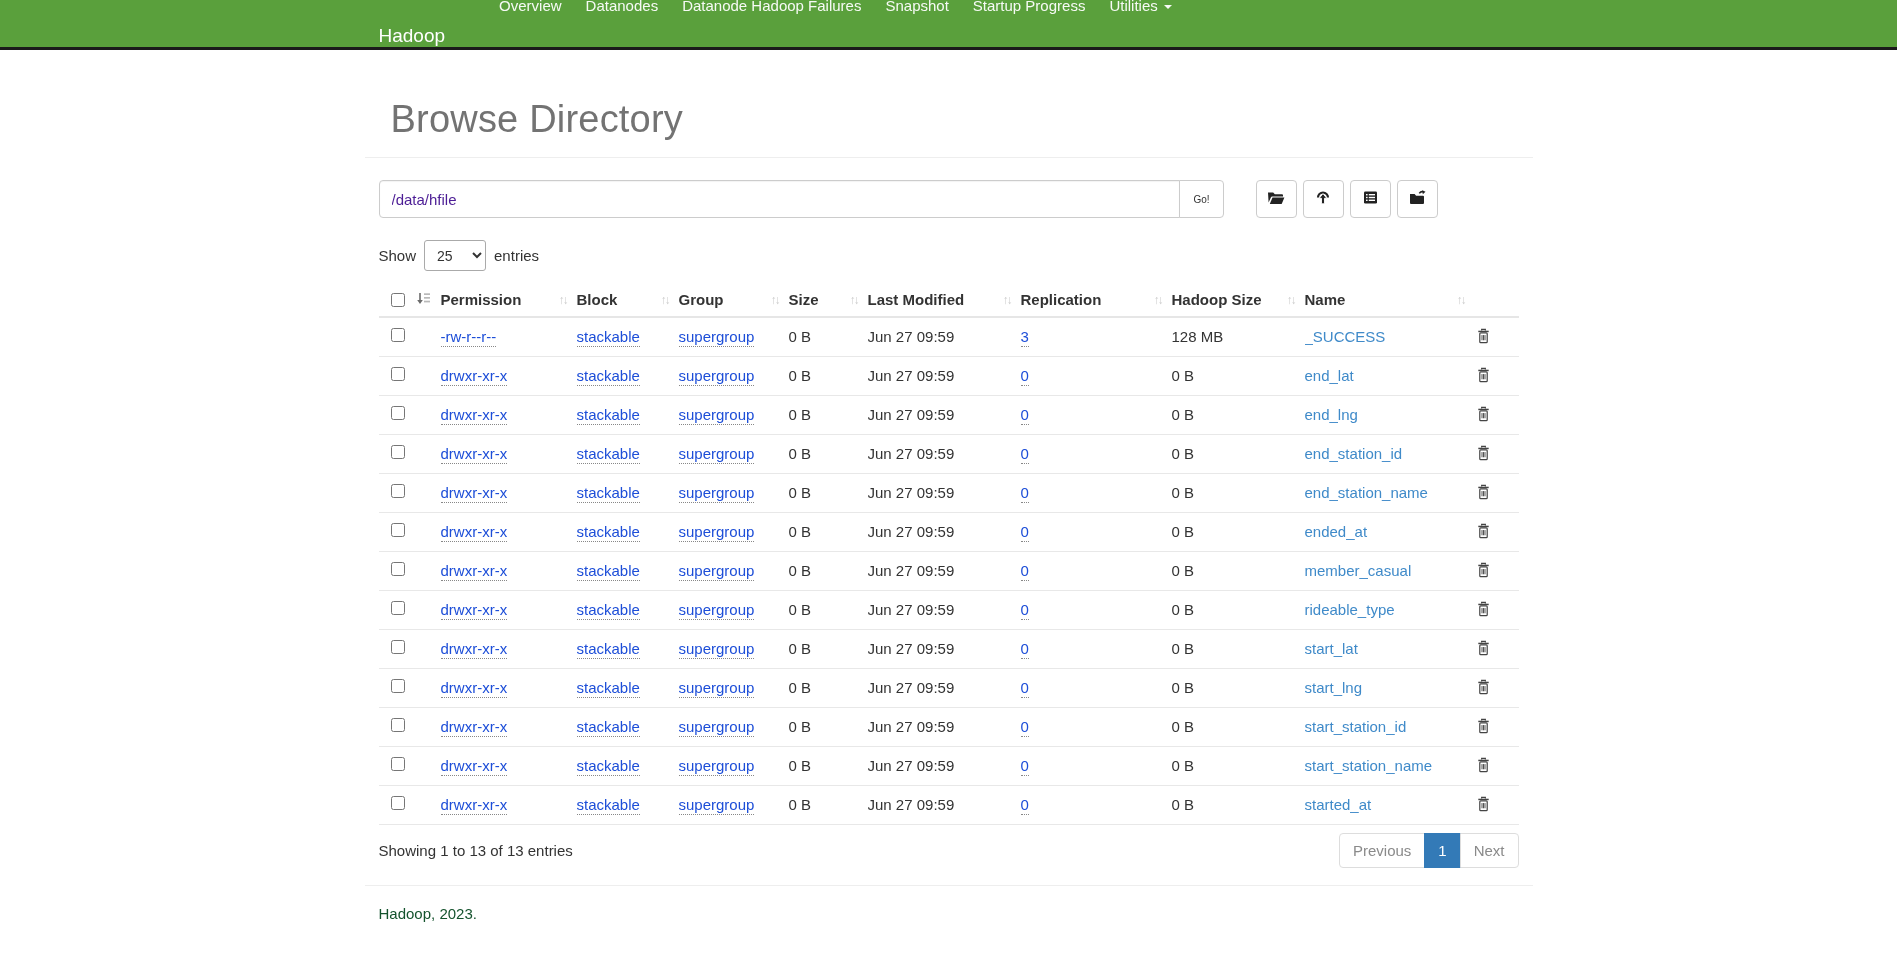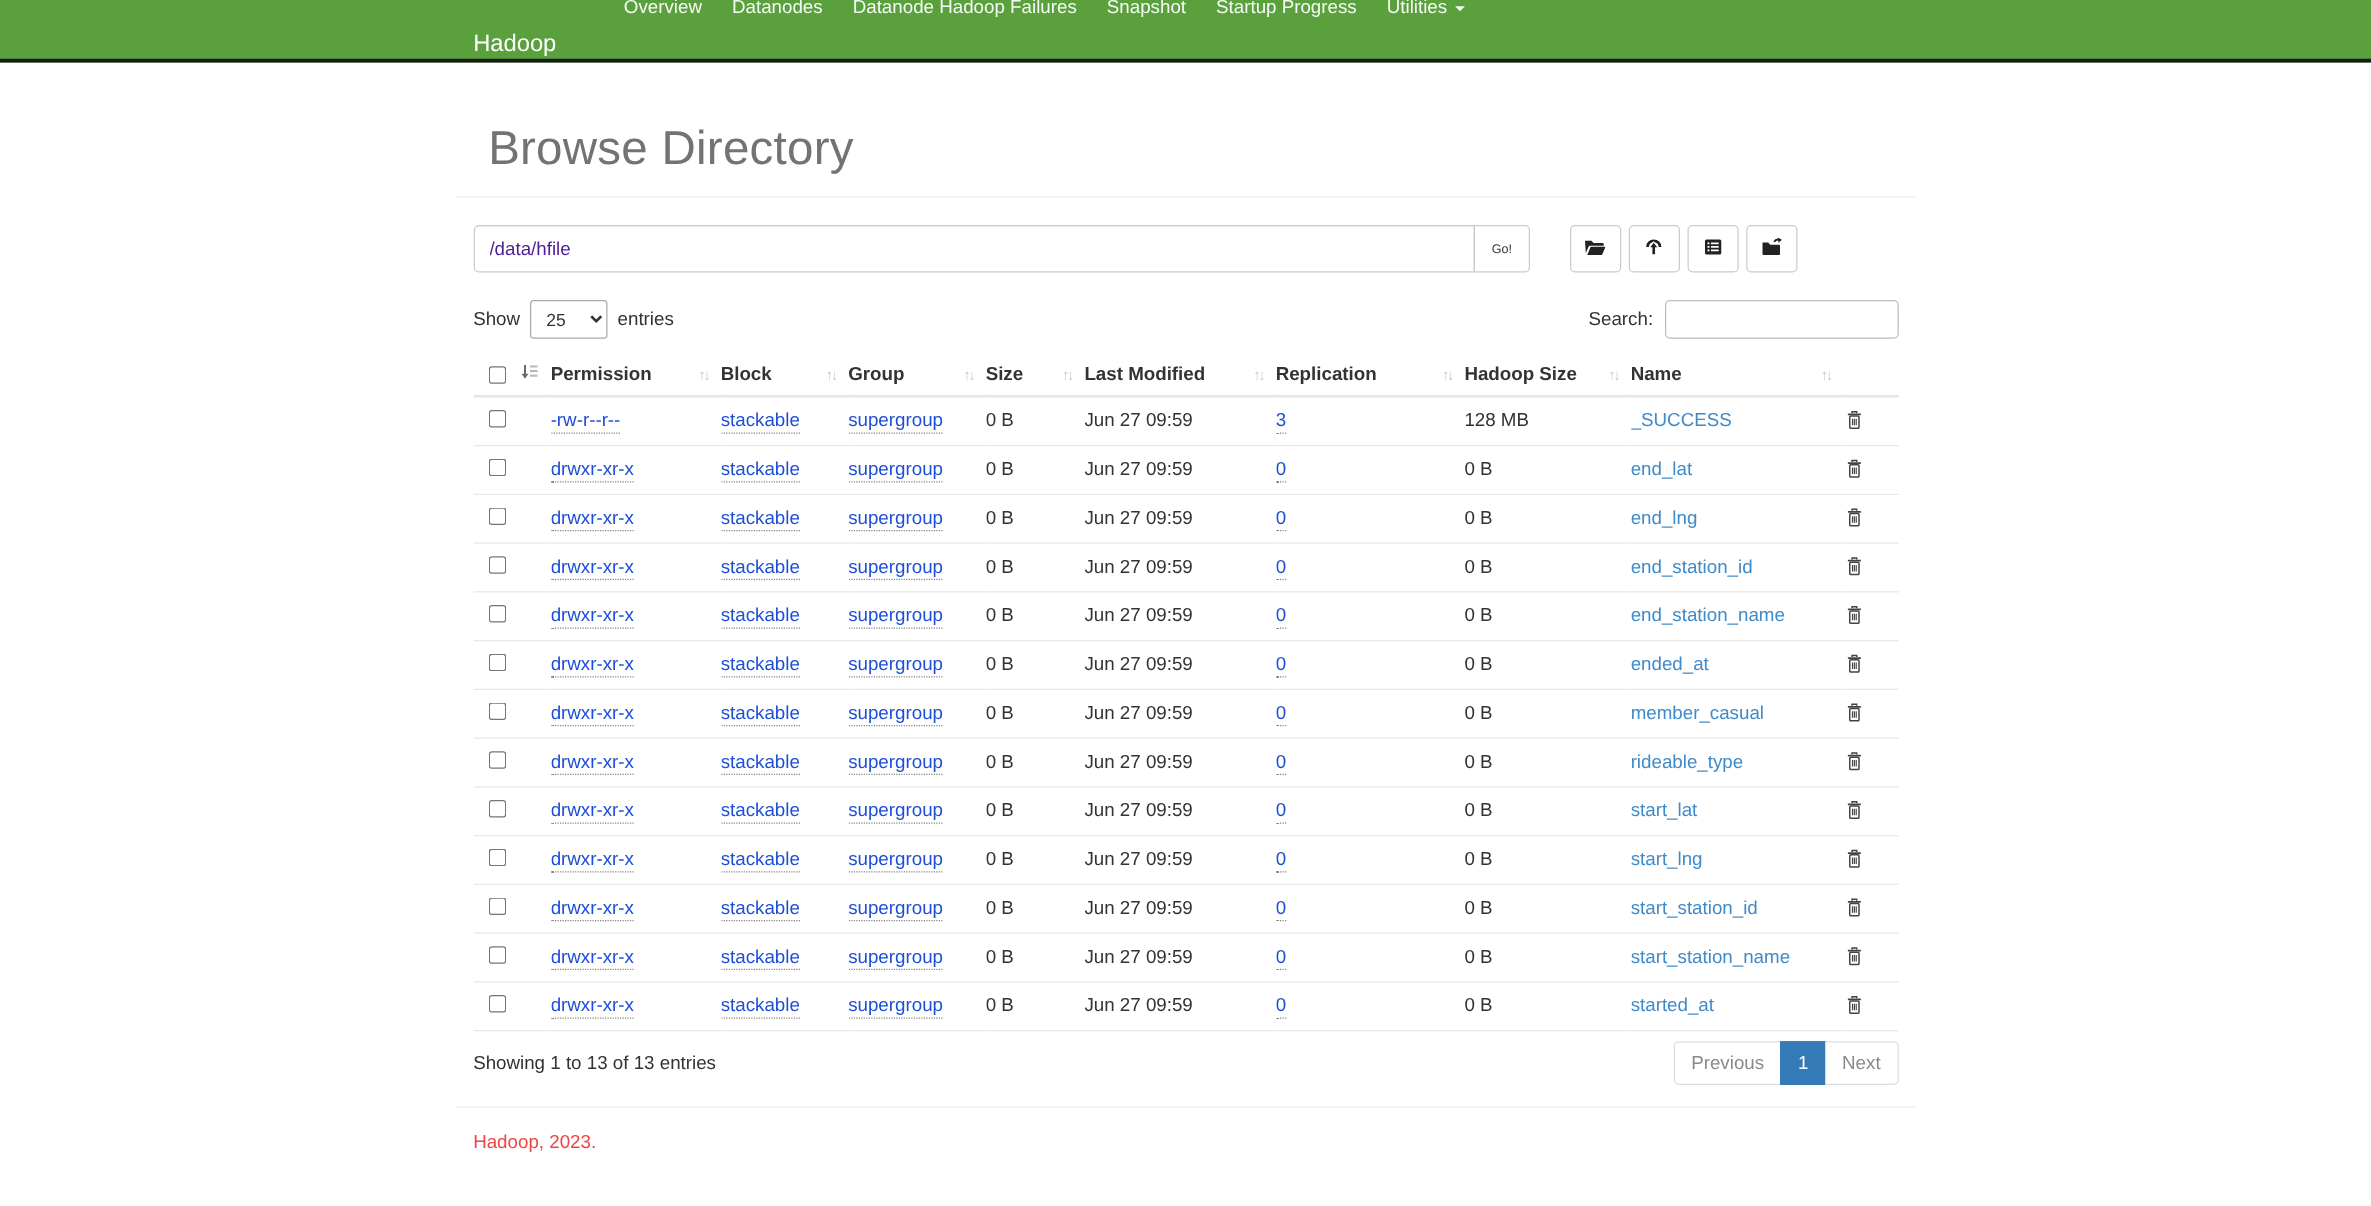--- a/index.html
+++ b/index.html
@@ -104,21 +104,21 @@
   .pagination{display:flex;list-style:none;margin:0;padding:0;}
   .page-item{
     display:block;padding:8px 13px;border:1px solid #ddd;margin-left:-1px;
     background:#fff;color:#8a8a8a;text-decoration:none;font-size:15px;
   }
   .page-item.first{border-radius:4px 0 0 4px;margin-left:0;}
   .page-item.last{border-radius:0 4px 4px 0;}
   .page-item.active{background:var(--active-page-bg);border-color:var(--active-page-bg);color:#fff;}
   
   hr.footer-rule{border:0;border-top:1px solid #eee;margin:17px -14px 0;}
-  .site-footer{margin:19px 0 40px;font-size:15px;color:#ef4444;}
+  .site-footer{margin:19px 0 40px;font-size:15px;color:#14532d;}
 </style>
 </head>
 <body>
 
 <nav class="navbar">
   <div class="navbar-inner">
     <a href="#" class="brand">Hadoop</a>
     <ul class="nav-list">
       <li>
           <a href="#" class="nav-link">Overview</a>
@@ -199,24 +199,20 @@
     </div>
   </div>
 
   <div class="controls-row">
     <div class="show-group">
       <span>Show</span>
       <select class="page-size-select">
         <option>25</option>
       </select>
       <span>entries</span>
-    </div>
-    <div class="search-group">
-      <span>Search:</span>
-      <input type="text" class="search-input" value="" style="">
     </div>
   </div>
 
   <table class="files">
     <colgroup>
       <col style="width:62px">
         <col style="width:136px">
         <col style="width:102px">
         <col style="width:110px">
       <col style="width:79px">

